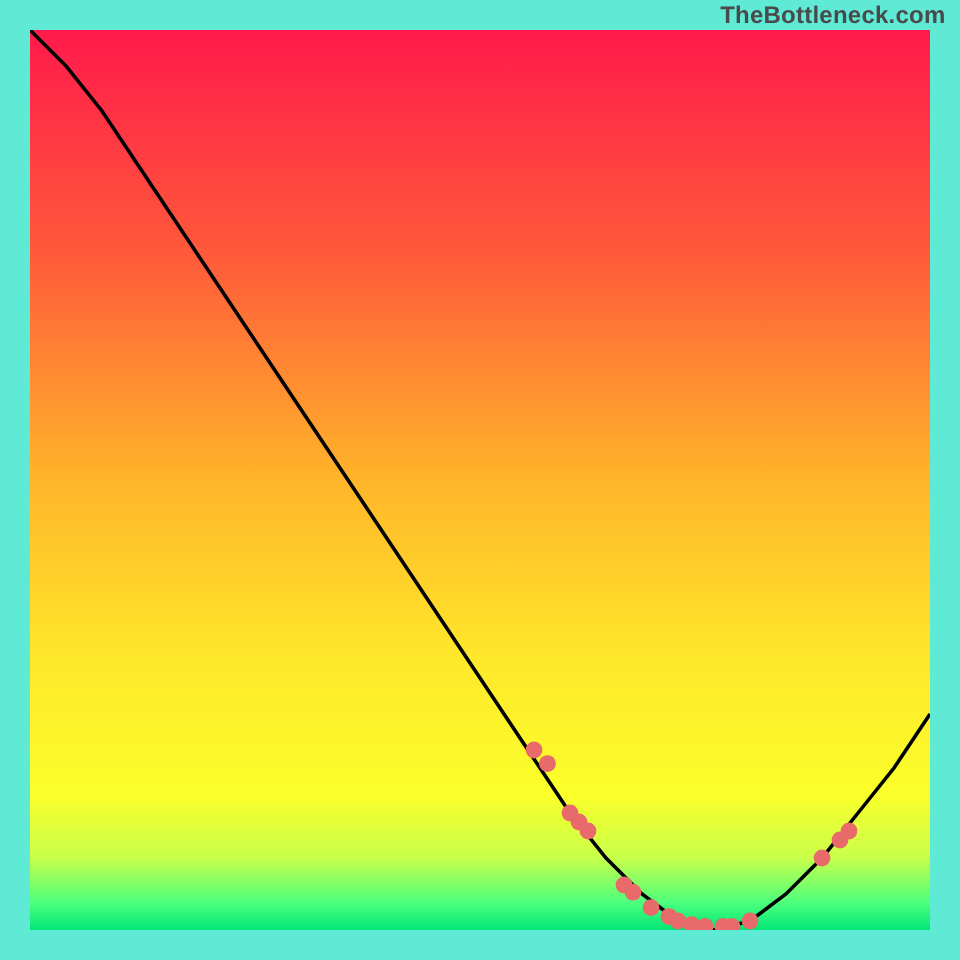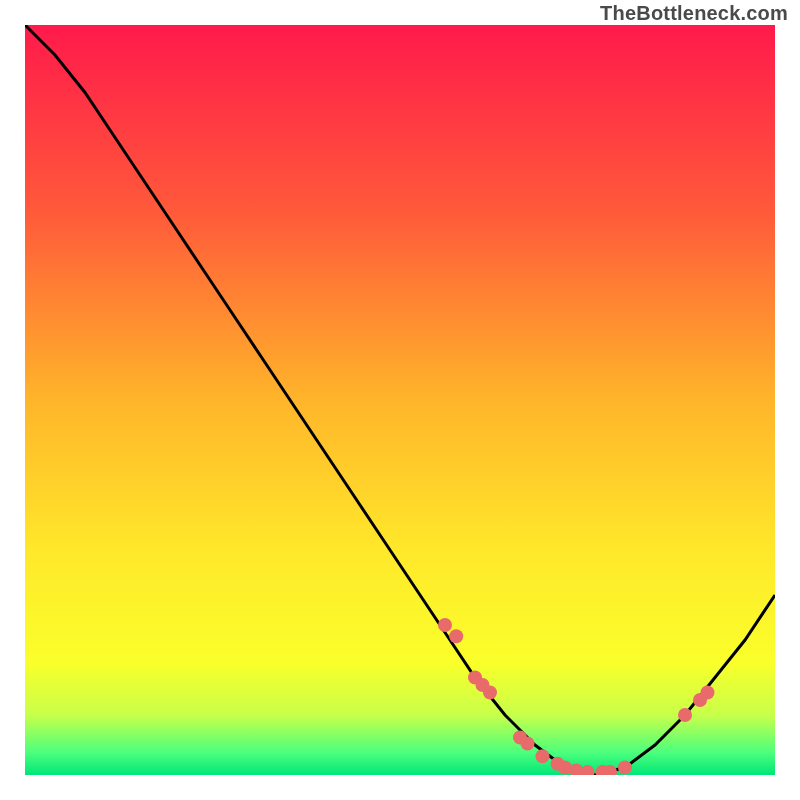--- a/index.html
+++ b/index.html
@@ -8,21 +8,21 @@
     width: 800px;
     height: 800px;
     background: #000;
     font-family: Arial, Helvetica, sans-serif;
     overflow: hidden;
   }
   .frame {
     position: relative;
     width: 800px;
     height: 800px;
-    background: #ffffff;
+    background: #5eead4;
   }
   .watermark {
     position: absolute;
     top: 2px;
     right: 12px;
     color: #4a4a4a;
     font-size: 20px;
     font-weight: 600;
     letter-spacing: 0.2px;
     user-select: none;

